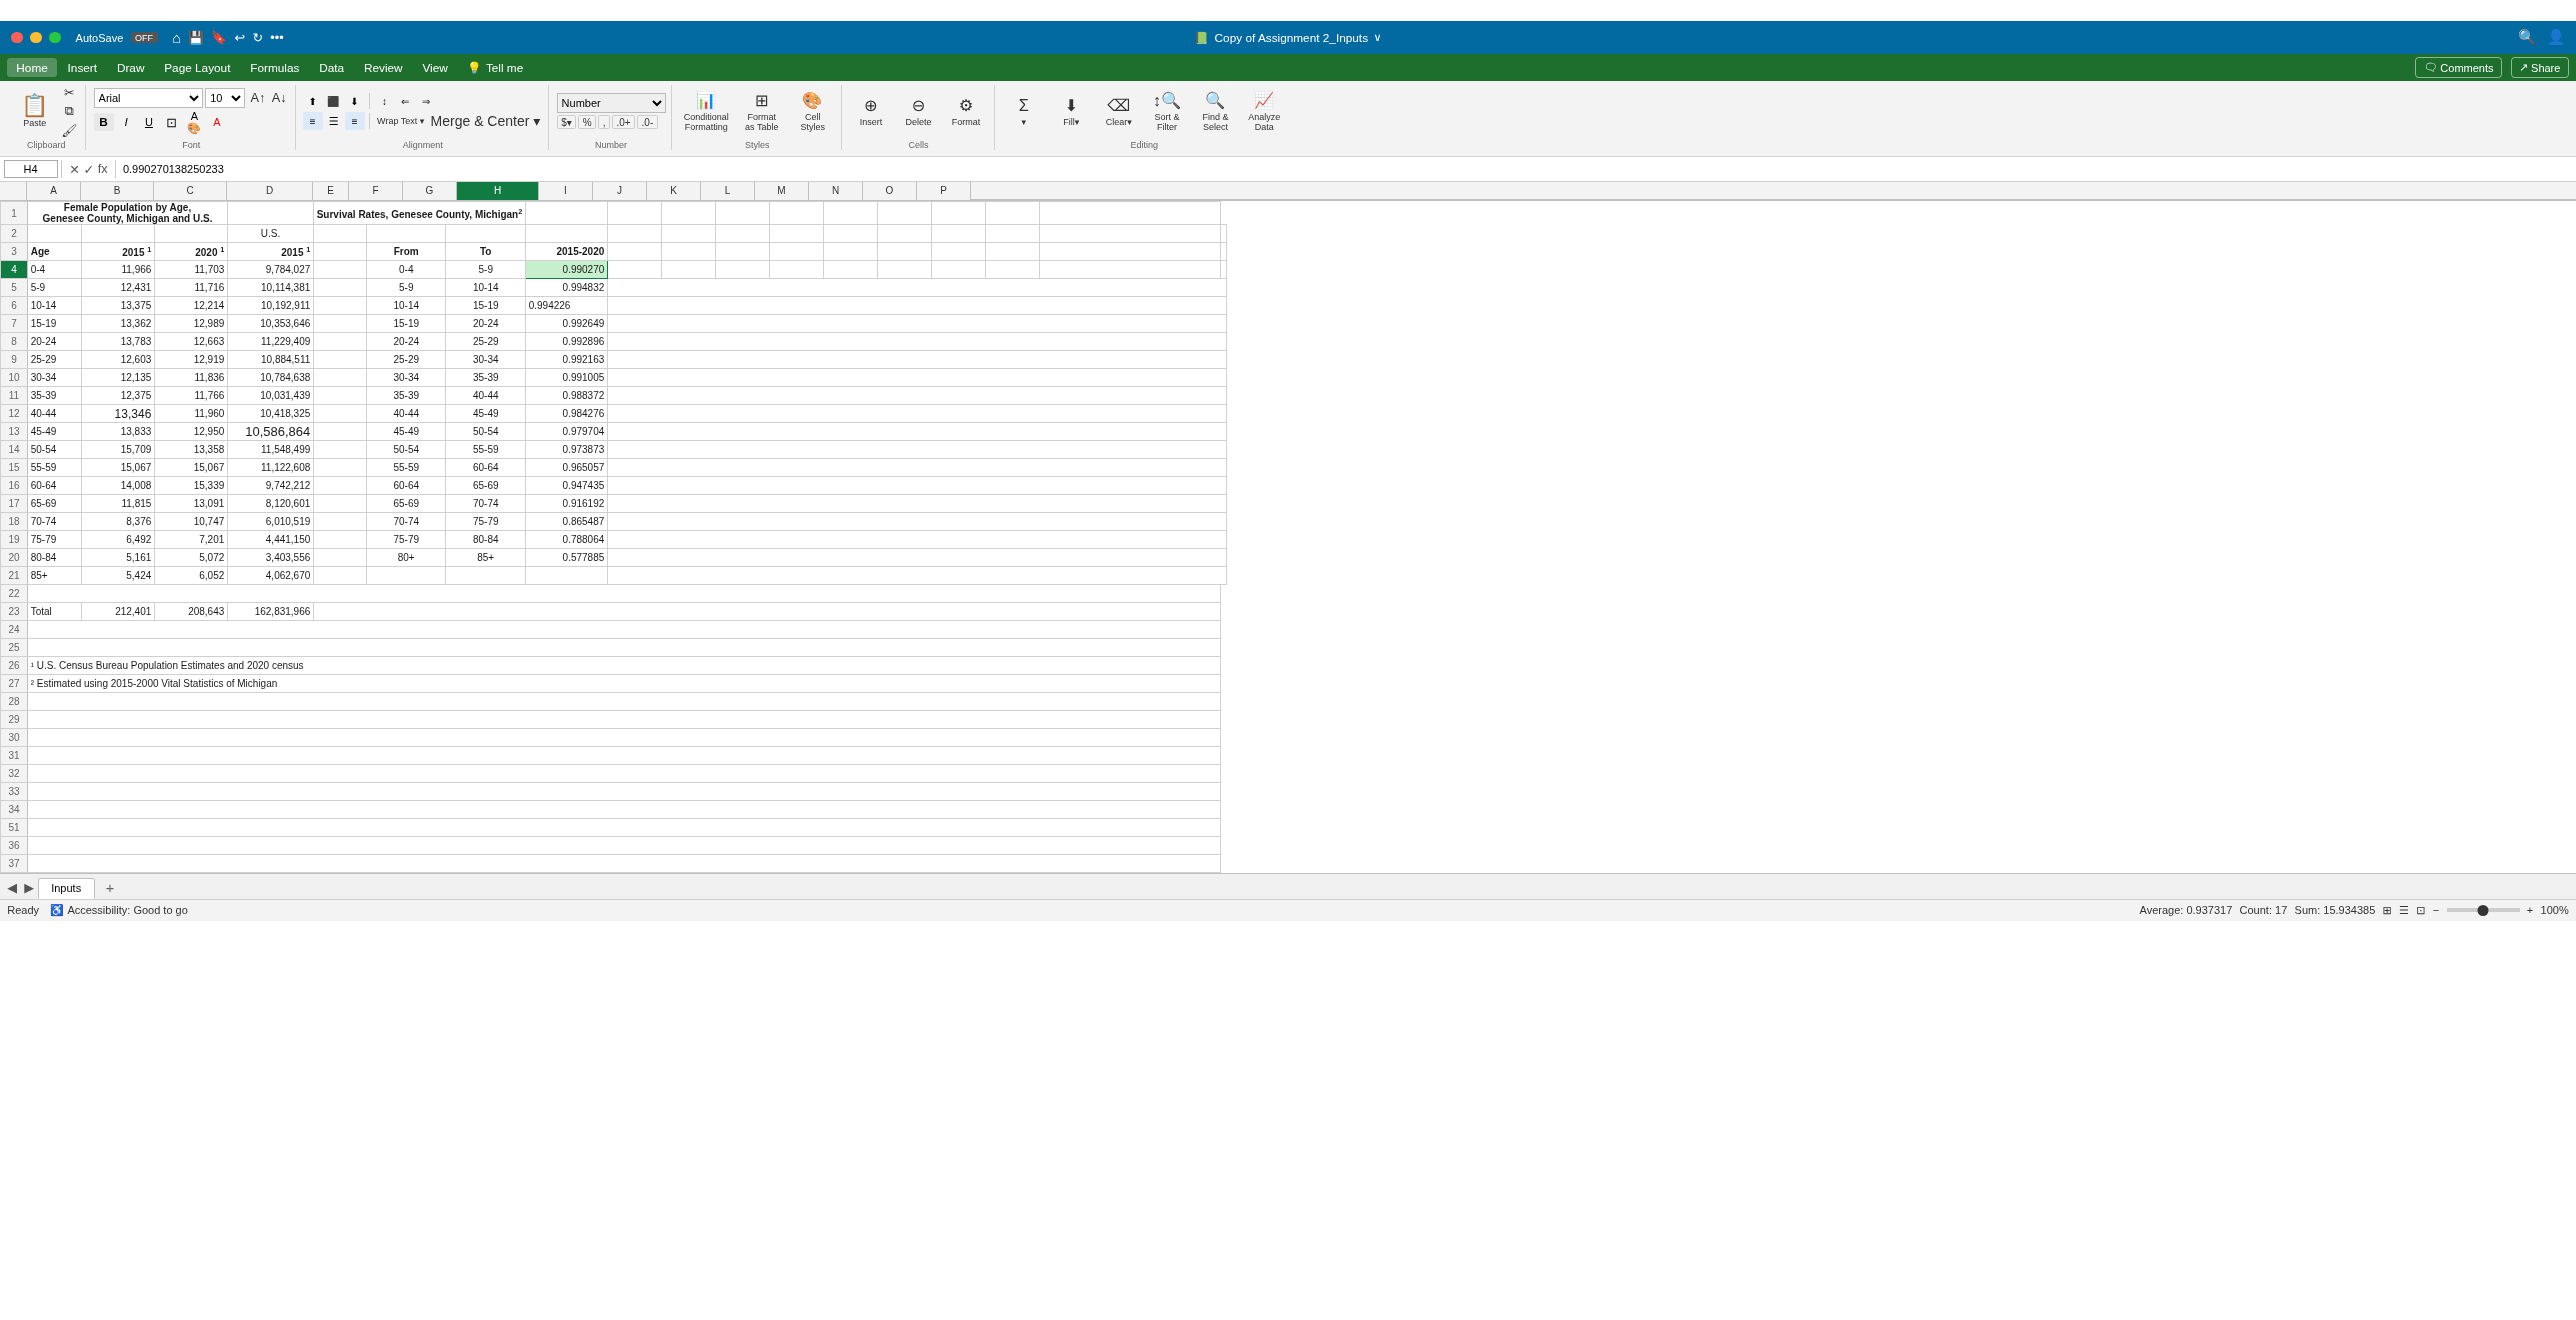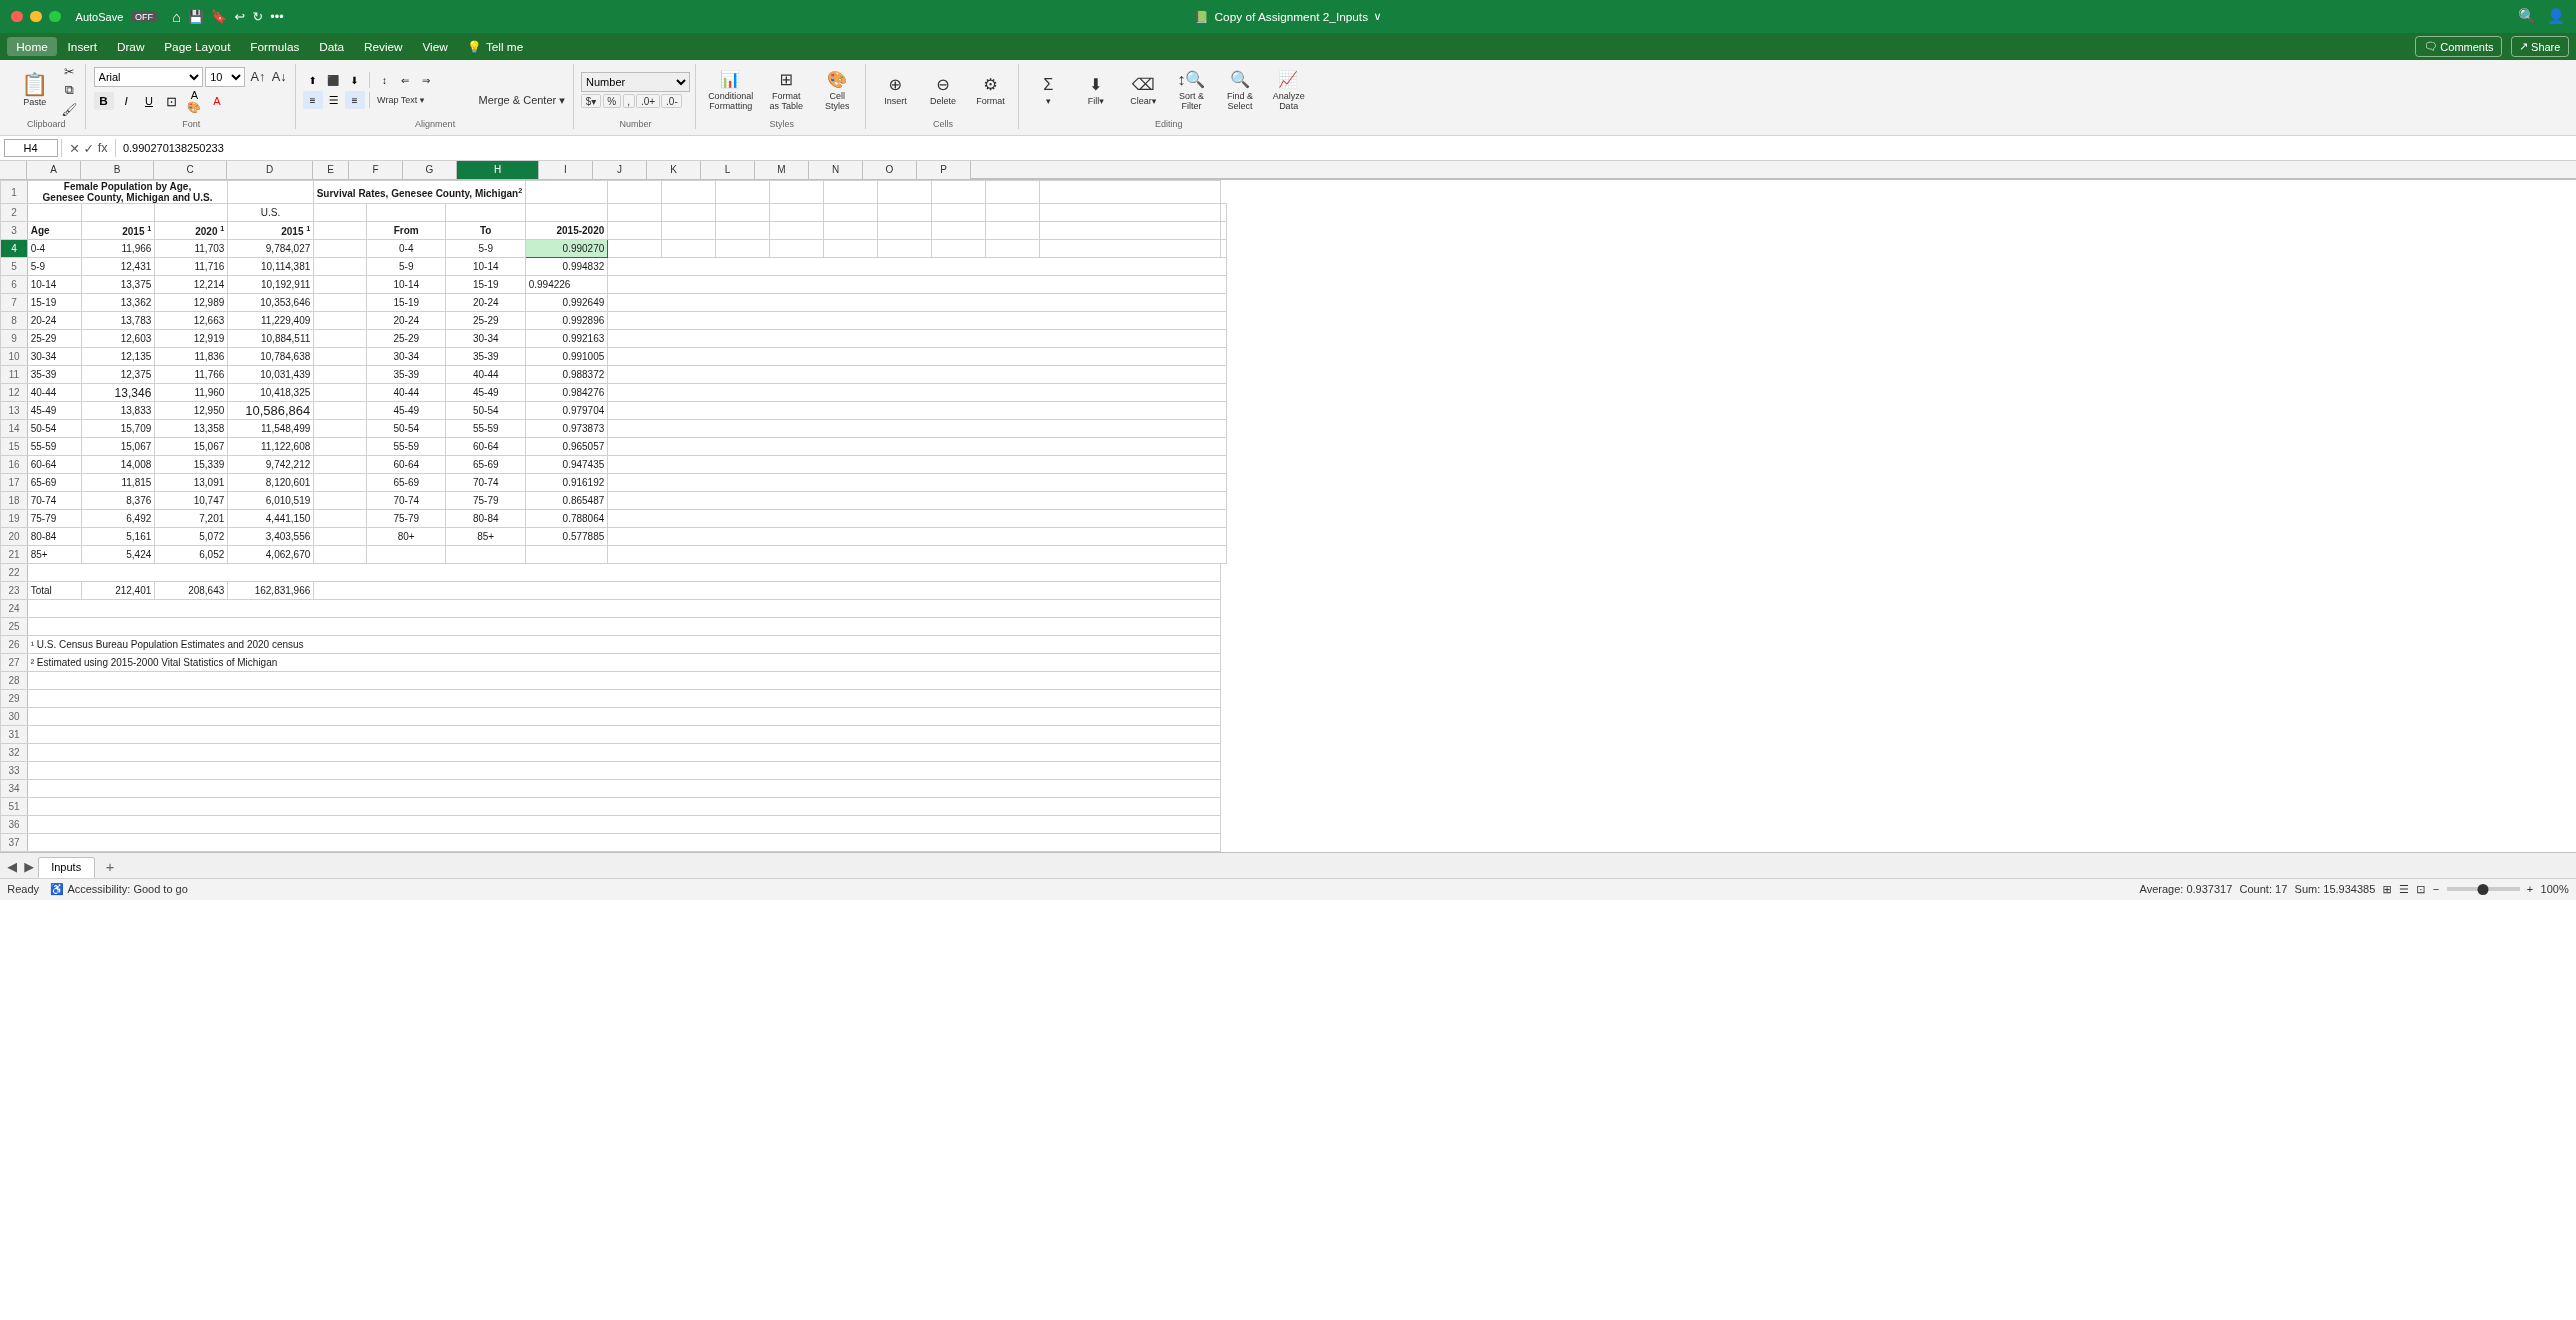--- a/index.html
+++ b/index.html
@@ -1,26 +1,27 @@
 <!DOCTYPE html>
 <html style="font-size:14.5px"><head>
   <meta charset="utf-8">
   <style>
     * { box-sizing: border-box; margin: 0; padding: 0; }
     body { font-family: -apple-system, BlinkMacSystemFont, 'Segoe UI', Arial, sans-serif; font-size: 11px; background: #fff; overflow: hidden; }
     
     
     #titlebar {
-      background: #15803d;
+      background: #0369a1;
       height: 33px;
       display: flex;
       align-items: center;
       justify-content: space-between;
       padding: 0 11px;
       color: white;
+      margin-top: 21px;
     }
     #titlebar-left { display: flex; align-items: center; gap: 7.3px; }
     .traffic-light { width: 11.8px; height: 11.8px; border-radius: 50%; display: inline-block; }
     .tl-red { background: #ff5f57; }
     .tl-yellow { background: #febc2e; }
     .tl-green { background: #28c840; }
     #titlebar-center { position: absolute; left: 50%; transform: translateX(-50%); font-size: 11.8px; font-weight: 500; display: flex; align-items: center; gap: 5.4px; }
     #titlebar-right { display: flex; align-items: center; gap: 11px; }
 
     
@@ -369,21 +370,21 @@
         <span class="halign-btn">↕</span>
         <span class="halign-btn">⇐</span>
         <span class="halign-btn">⇒</span>
       </div>
       <div class="fmt-row">
         <span class="halign-btn active">≡</span>
         <span class="halign-btn" style="font-size:11px;">☰</span>
         <span class="halign-btn active">≡</span>
         <span style="margin:0 3.6px;width:0.9px;height:16.3px;background:#ccc;display:inline-block;"></span>
         <span class="rb-btn-sm" style="font-size:9px;">Wrap Text ▾</span>
-        <span class="rb-btn-sm" style="font-size:11px;margin-left:48px;">Merge &amp; Center ▾</span>
+        <span class="rb-btn-sm" style="font-size:14px;">Merge &amp; Center ▾</span>
       </div>
     </div>
     <span class="ribbon-group-label">Alignment</span>
   </div>
 
   <div class="ribbon-group">
     <div style="display:flex;flex-direction:column;gap:1.8px;flex:1;justify-content:center;">
       <select id="num-format-select">
         <option>Number</option>
         <option>General</option>

